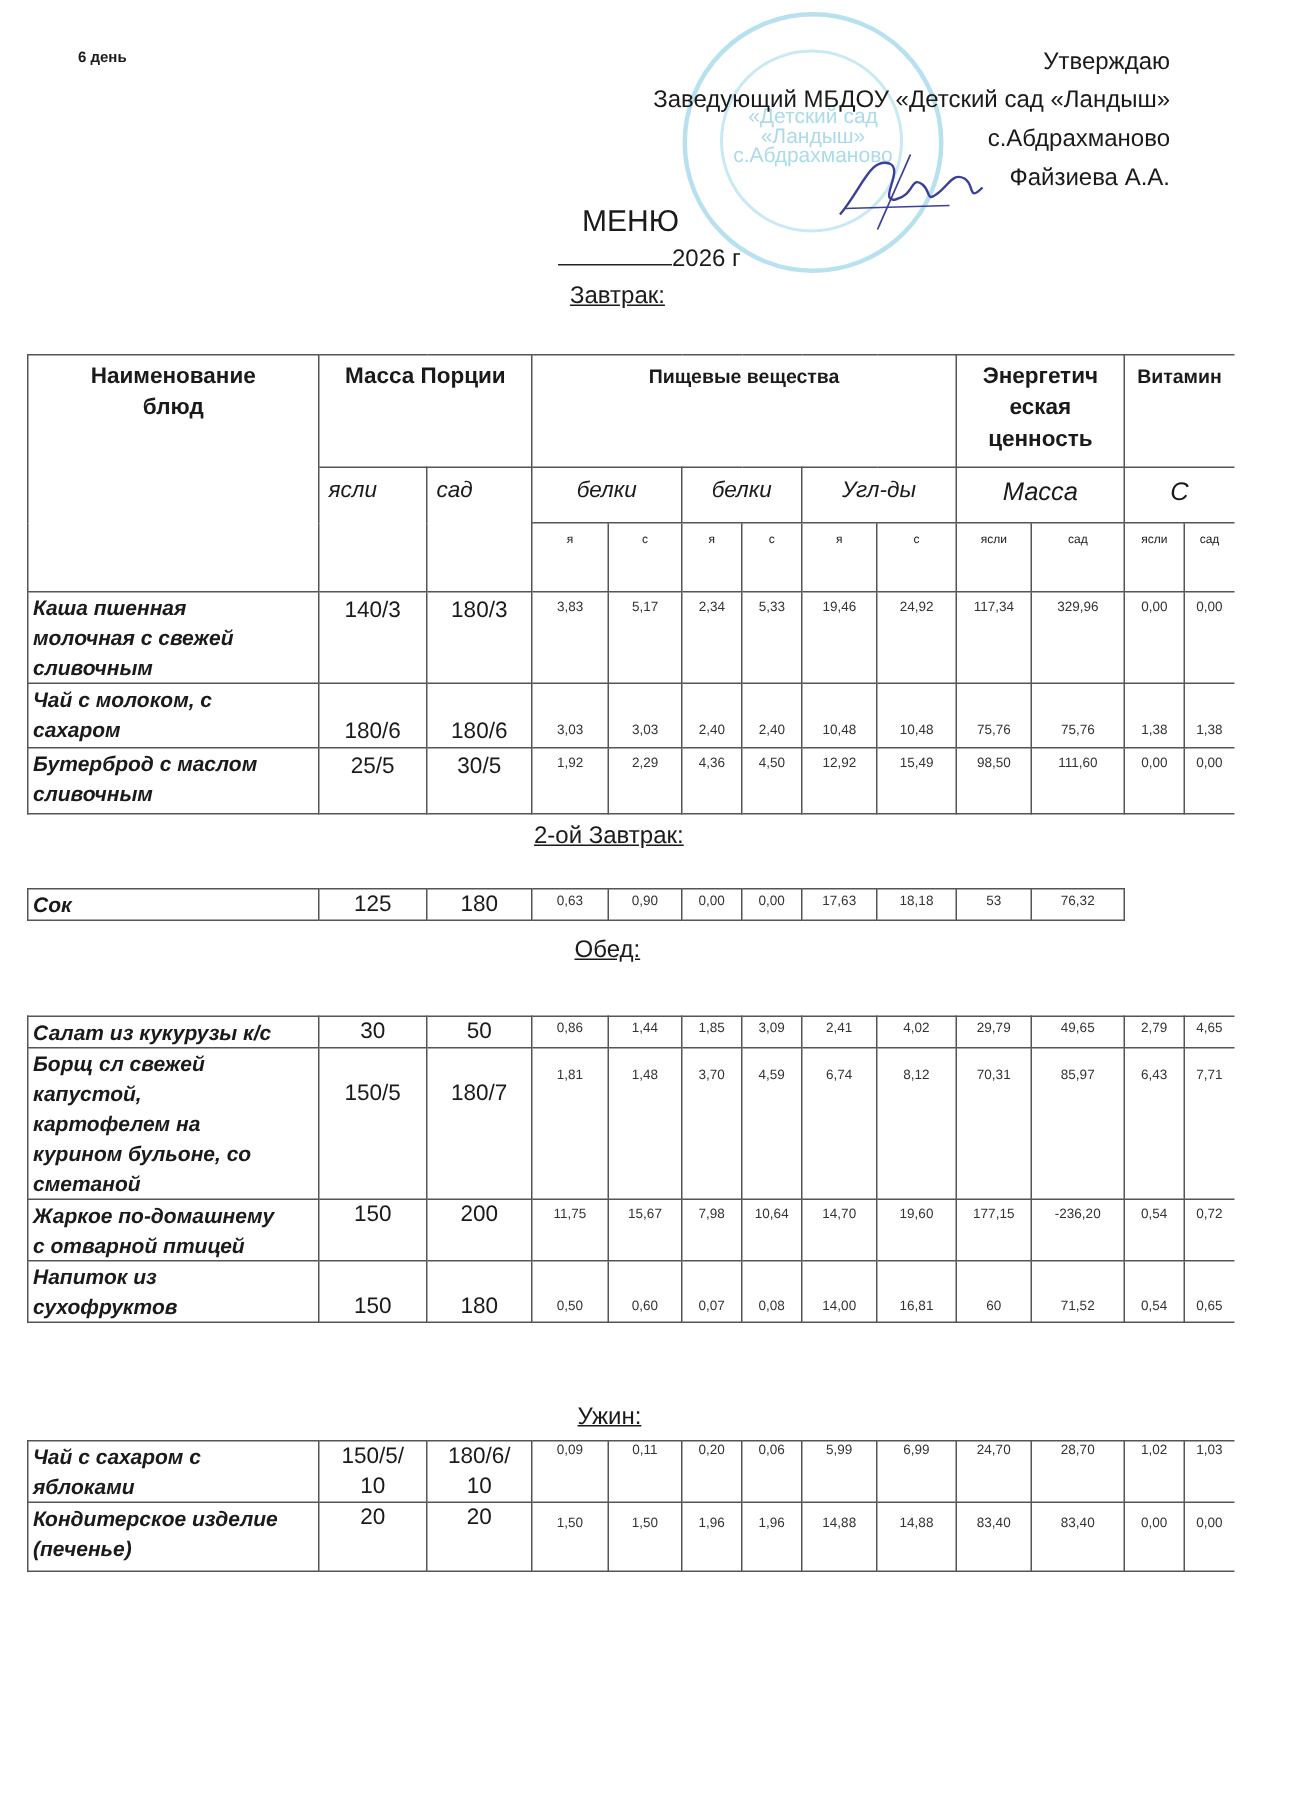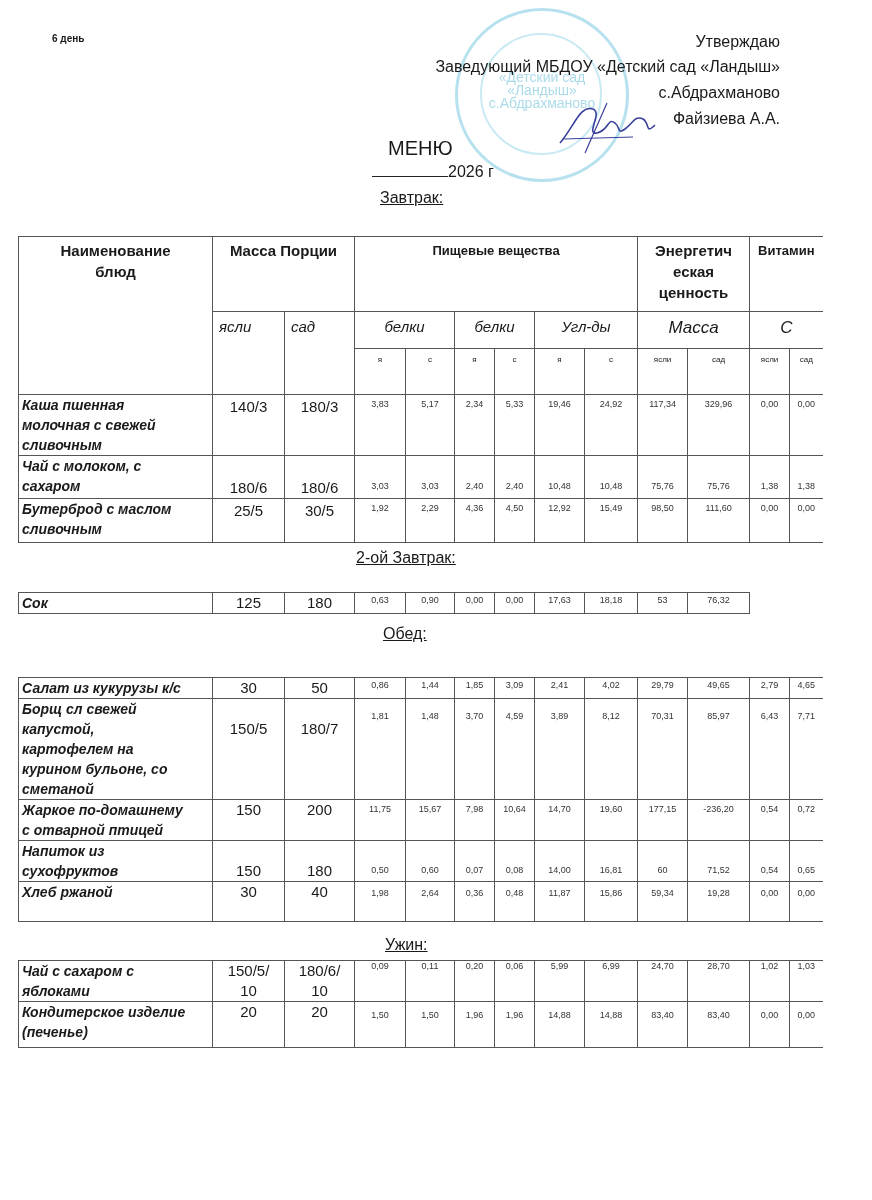--- a/index.html
+++ b/index.html
@@ -247,21 +247,21 @@
           <span class="cell-line">картофелем на</span>
           <span class="cell-line">курином бульоне, со</span>
           <span class="cell-line">сметаной</span>
         </td>
         <td class="mass" style="padding-top:20px"><span>150/5</span></td>
         <td class="mass" style="padding-top:20px"><span>180/7</span></td>
         <td class="num" style="padding-top:12px">1,81</td>
         <td class="num" style="padding-top:12px">1,48</td>
         <td class="num" style="padding-top:12px">3,70</td>
         <td class="num" style="padding-top:12px">4,59</td>
-        <td class="num" style="padding-top:12px">3,89</td>
+        <td class="num" style="padding-top:12px">6,74</td>
         <td class="num" style="padding-top:12px">8,12</td>
         <td class="num" style="padding-top:12px">70,31</td>
         <td class="num" style="padding-top:12px">85,97</td>
         <td class="num" style="padding-top:12px">6,43</td>
         <td class="num open-right" style="padding-top:12px">7,71</td>
       </tr>
       <tr style="height:40px">
         <td class="name">
           <span class="cell-line">Жаркое по-домашнему</span>
           <span class="cell-line">с отварной птицей</span>
@@ -290,37 +290,20 @@
         <td class="num" style="padding-top:24px">0,60</td>
         <td class="num" style="padding-top:24px">0,07</td>
         <td class="num" style="padding-top:24px">0,08</td>
         <td class="num" style="padding-top:24px">14,00</td>
         <td class="num" style="padding-top:24px">16,81</td>
         <td class="num" style="padding-top:24px">60</td>
         <td class="num" style="padding-top:24px">71,52</td>
         <td class="num" style="padding-top:24px">0,54</td>
         <td class="num open-right" style="padding-top:24px">0,65</td>
       </tr>
-      <tr style="height:40px">
-        <td class="name">
-          <span class="cell-line">Хлеб ржаной</span>
-        </td>
-        <td class="mass" style="padding-top:0px"><span>30</span></td>
-        <td class="mass" style="padding-top:0px"><span>40</span></td>
-        <td class="num" style="padding-top:6px">1,98</td>
-        <td class="num" style="padding-top:6px">2,64</td>
-        <td class="num" style="padding-top:6px">0,36</td>
-        <td class="num" style="padding-top:6px">0,48</td>
-        <td class="num" style="padding-top:6px">11,87</td>
-        <td class="num" style="padding-top:6px">15,86</td>
-        <td class="num" style="padding-top:6px">59,34</td>
-        <td class="num" style="padding-top:6px">19,28</td>
-        <td class="num" style="padding-top:6px">0,00</td>
-        <td class="num open-right" style="padding-top:6px">0,00</td>
-      </tr>
     </tbody>
   </table>
 
 <div class="abs section-title" style="left:385px; top:936px;">Ужин:</div>
 <table class="grid" style="top:960px; width:804px;" id="t-dinner">
     <colgroup>
       <col style="width:194px">
       <col style="width:72px">
       <col style="width:70px">
       <col style="width:51px">

